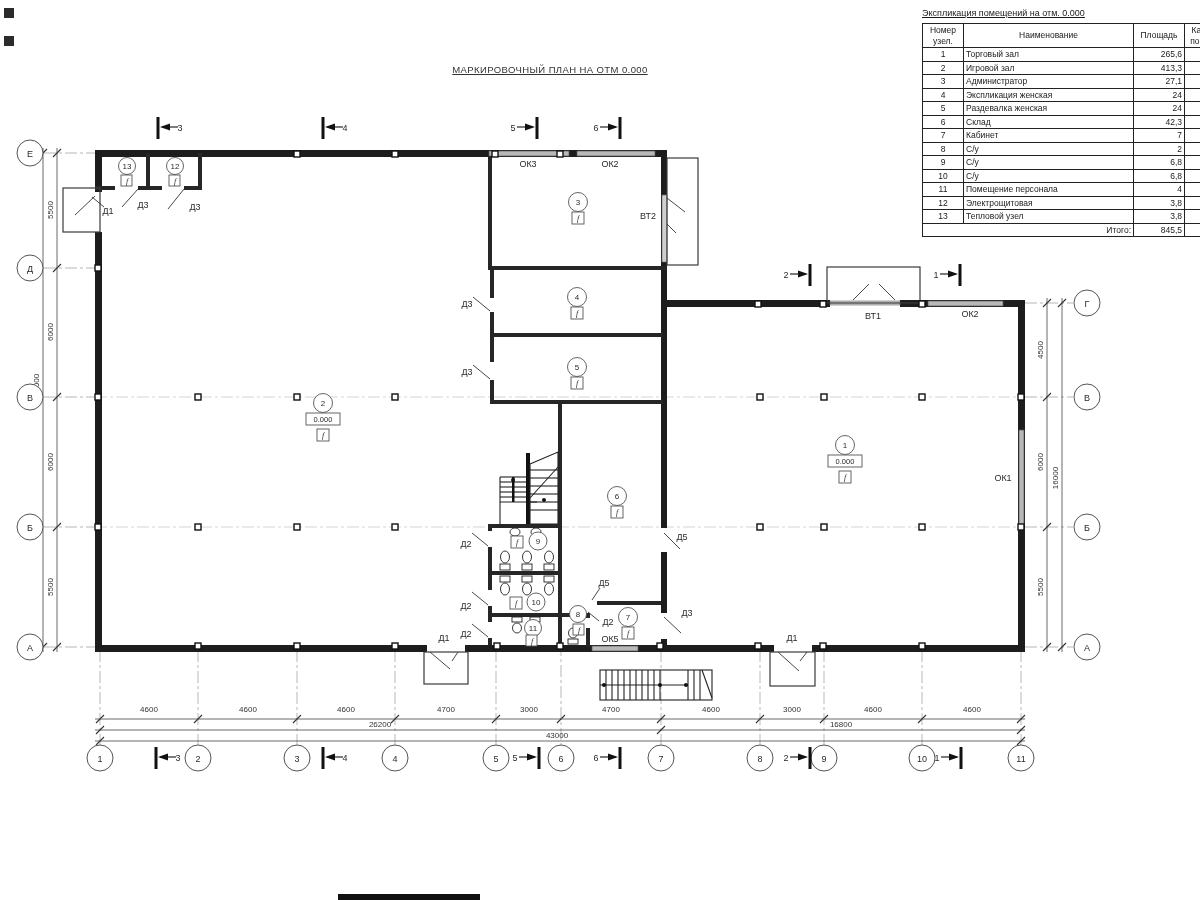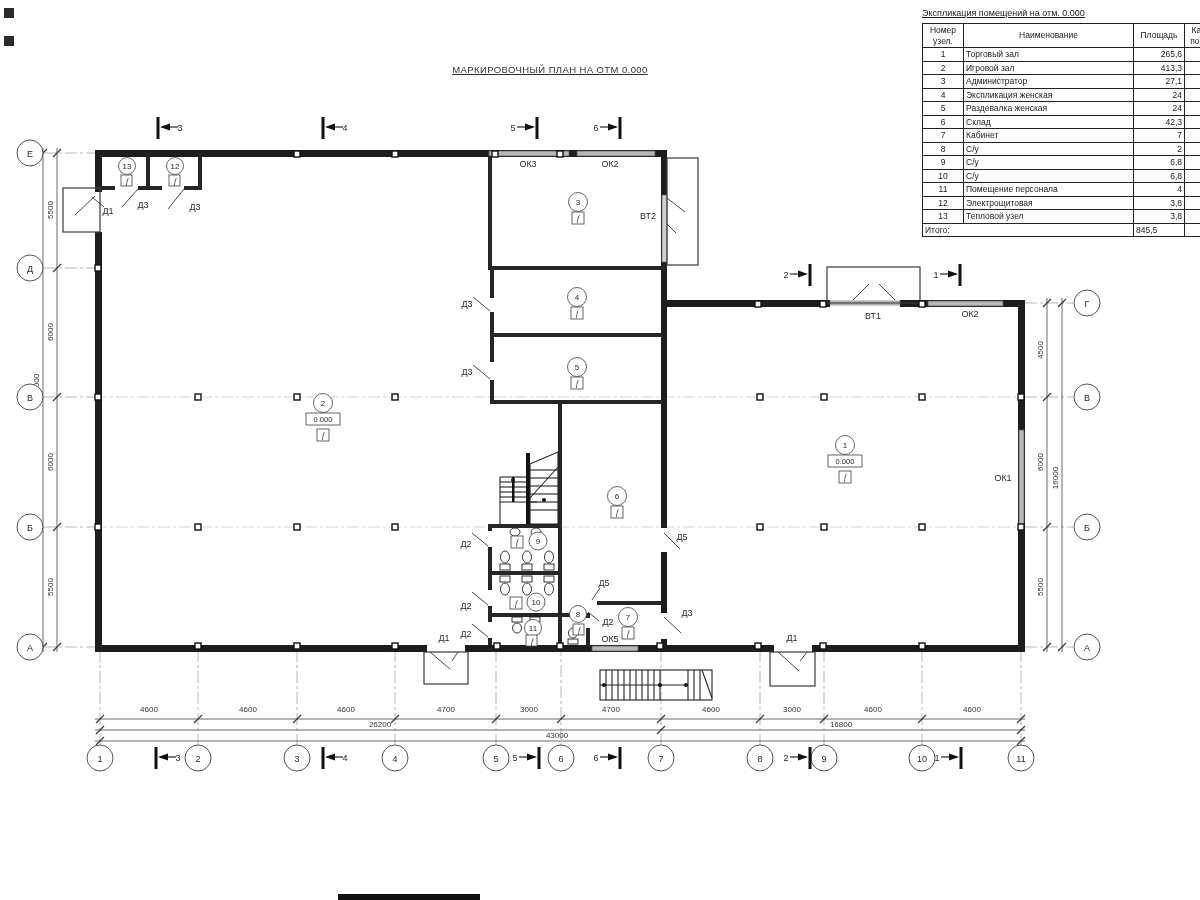--- a/index.html
+++ b/index.html
@@ -35,21 +35,21 @@
   #explication{position:absolute;left:922px;top:8px;width:277px;color:#1a1a1a;}
   #explication .t-title{text-align:left;font-size:9px;text-decoration:underline;margin-bottom:5px;}
   #explication table{border-collapse:collapse;width:100%;table-layout:fixed;}
   #explication th,#explication td{border:1px solid #222;font-size:8.5px;font-weight:normal;
     padding:1px 2px;line-height:10.5px;overflow:hidden;}
   #explication th{text-align:center;}
   .c-num{width:36px;text-align:center;}
   .c-name{width:165px;text-align:left;}
   .c-area{width:46px;text-align:right;}
   .c-cat{width:24px;text-align:center;}
-  .t-foot td{text-align:left;}
+  .t-foot td{text-align:right;}
   .artifact{position:absolute;background:#2b2b2b;}
 </style>
 </head>
 <body>
 
 <div id="sheet">
 
 <div id="plan-title">МАРКИРОВОЧНЫЙ ПЛАН НА ОТМ 0.000</div>
 
 <div class="artifact" style="left:4px;top:8px;width:10px;height:10px;"></div>

